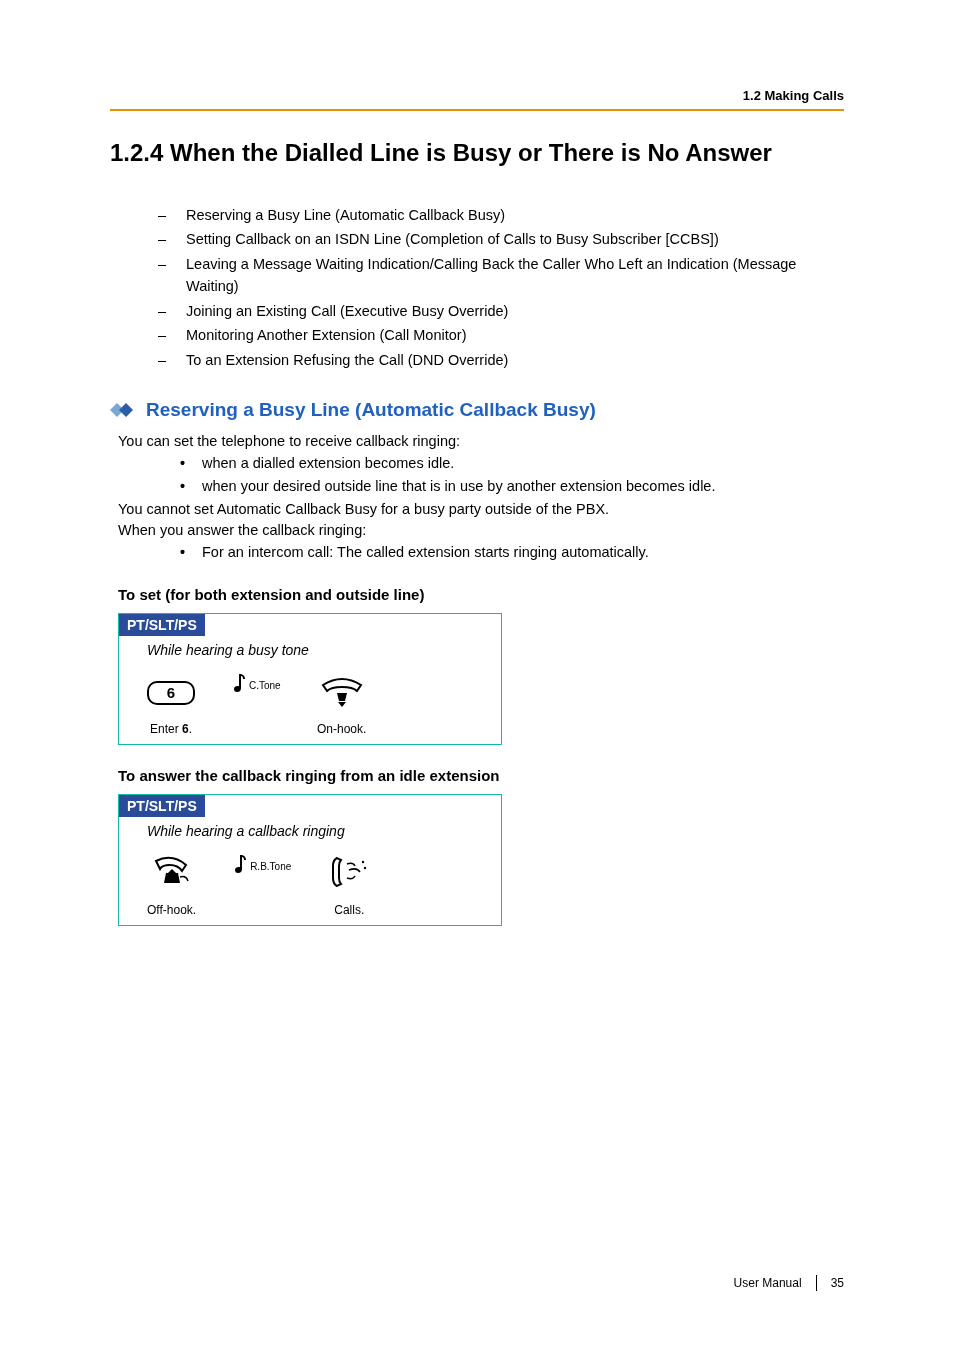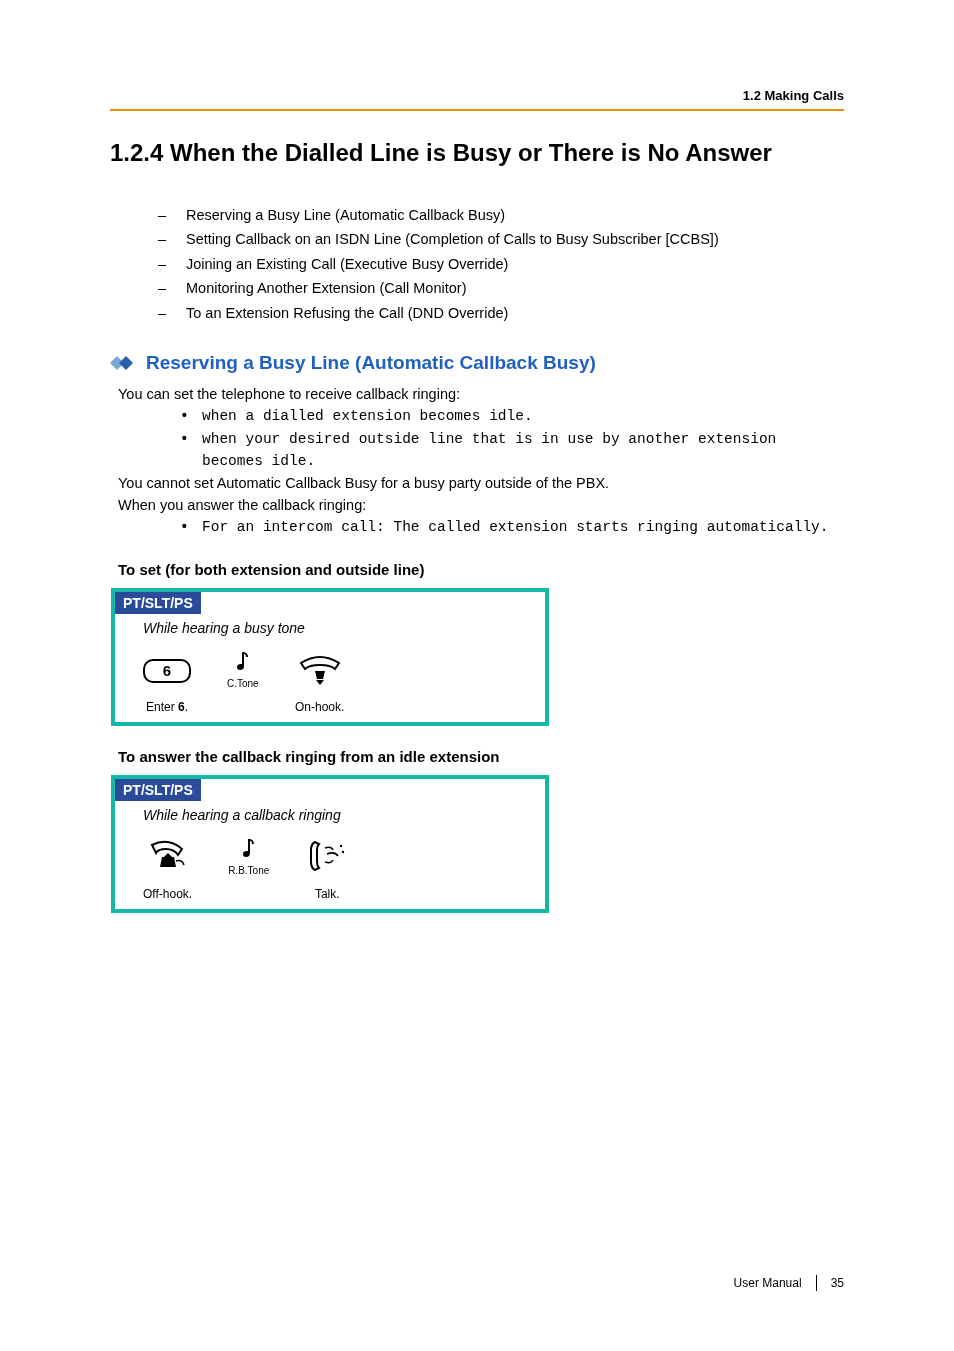--- a/index.html
+++ b/index.html
@@ -51,38 +51,37 @@
     .body-p {
       font-size: 14.5px;
       line-height: 1.5;
       margin-left: 8px;
     }
     .bullet-list {
       list-style: none;
       padding-left: 70px;
       font-size: 14.5px;
       line-height: 1.5;
-      font-family: Liberation Mono, monospace;
     }
     .bullet-list li { position: relative; padding-left: 22px; margin-bottom: 1px; }
     .bullet-list li::before {
       content: "•";
       position: absolute;
       left: 0;
       font-weight: bold;
     }
     .proc-heading {
       font-weight: bold;
       font-size: 15px;
       margin: 22px 0 10px 8px;
     }
     .proc-box {
-      border: 4px solid #14b8a6;
-      width: 438px;
-      margin-left: 1px;
+      border: 1px solid #14b8a6;
+      width: 384px;
+      margin-left: 8px;
     }
     .proc-box-header {
       background: #2a4b9a;
       color: #fff;
       font-weight: bold;
       font-size: 14px;
       padding: 3px 8px;
       display: inline-block;
     }
     .proc-condition {
@@ -101,21 +100,21 @@
     .step-caption { font-size: 12px; margin-top: 8px; }
     .step-caption .bold { font-weight: bold; }
     .key-6 {
       border: 2px solid #000;
       border-radius: 10px;
       width: 48px; height: 24px;
       display: flex; align-items: center; justify-content: center;
       font-weight: bold; font-size: 15px;
     }
     .tone-label { font-size: 10px; margin-top: 2px; }
-    .tone-col { display: flex; flex-direction: column; align-items: center; }
+    .tone-col { display: flex; align-items: center; }
     .footer {
       position: absolute;
       bottom: 60px;
       right: 110px;
       font-size: 12px;
       display: flex;
       align-items: center;
       gap: 14px;
     }
     .footer-divider { border-left: 1px solid #000; height: 16px; }
@@ -125,20 +124,21 @@
 <body>
 
 <div class="header-label">1.2 Making Calls</div>
 <hr class="hr-orange">
 
 <h1 class="title">1.2.4    When the Dialled Line is Busy or There is No Answer</h1>
 
 <ul class="dash-list">
   <li>Reserving a Busy Line (Automatic Callback Busy)</li>
   <li>Setting Callback on an ISDN Line (Completion of Calls to Busy Subscriber [CCBS])</li>
+  <li>Leaving a Message Waiting Indication/Calling Back the Caller Who Left an Indication (Message Waiting)</li>
   <li>Joining an Existing Call (Executive Busy Override)</li>
   <li>Monitoring Another Extension (Call Monitor)</li>
   <li>To an Extension Refusing the Call (DND Override)</li>
 </ul>
 
 <div class="section-heading-wrap">
   <span class="diamond-icon">
     <svg width="26" height="16" viewBox="0 0 26 16">
       <polygon points="7,1 14,8 7,15 0,8" fill="#7aa6d8"></polygon>
       <polygon points="16,1 23,8 16,15 9,8" fill="#2a5fa8"></polygon>
@@ -226,21 +226,21 @@
           <svg width="44" height="36" viewBox="0 0 44 36">
             <path d="M10 4 Q6 6 6 12 L6 24 Q6 30 10 32 L14 30 Q12 28 12 24 L12 12 Q12 8 14 6 Z" fill="none" stroke="#000" stroke-width="2"></path>
             <path d="M20 10 Q26 8 28 12" fill="none" stroke="#000" stroke-width="1.5"></path>
             <path d="M22 16 Q30 13 33 18" fill="none" stroke="#000" stroke-width="1.5"></path>
             <path d="M20 24 Q26 26 28 22" fill="none" stroke="#000" stroke-width="1.5"></path>
             <circle cx="36" cy="8" r="1.2" fill="#000"></circle>
             <circle cx="38" cy="14" r="1.2" fill="#000"></circle>
           </svg>
         </span>
       </div>
-      <div class="step-caption">Talk.</div>
+      <div class="step-caption">Calls.</div>
     </div>
   </div>
 </div>
 
 <div class="footer">
   <span>User Manual</span>
   <span class="footer-divider"></span>
   <span>35</span>
 </div>
 

